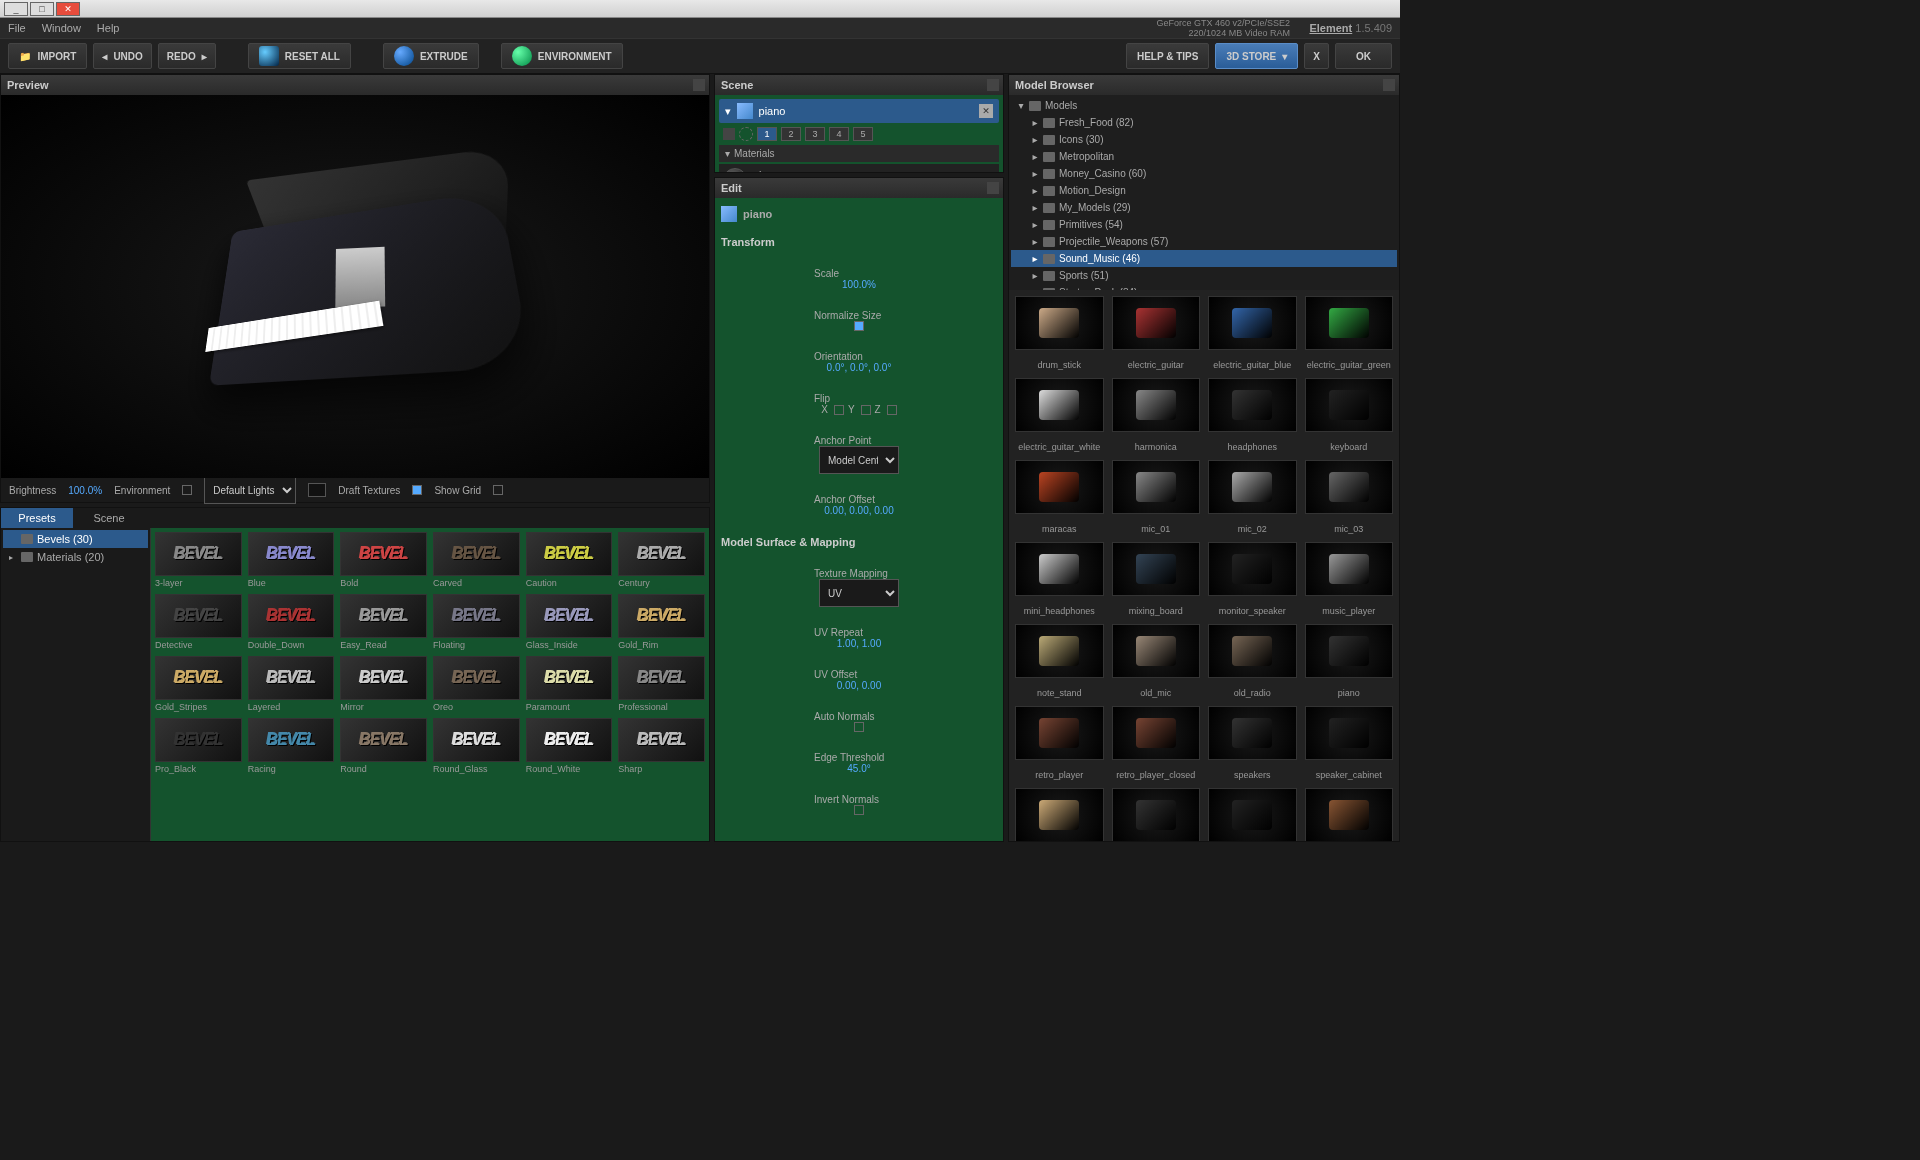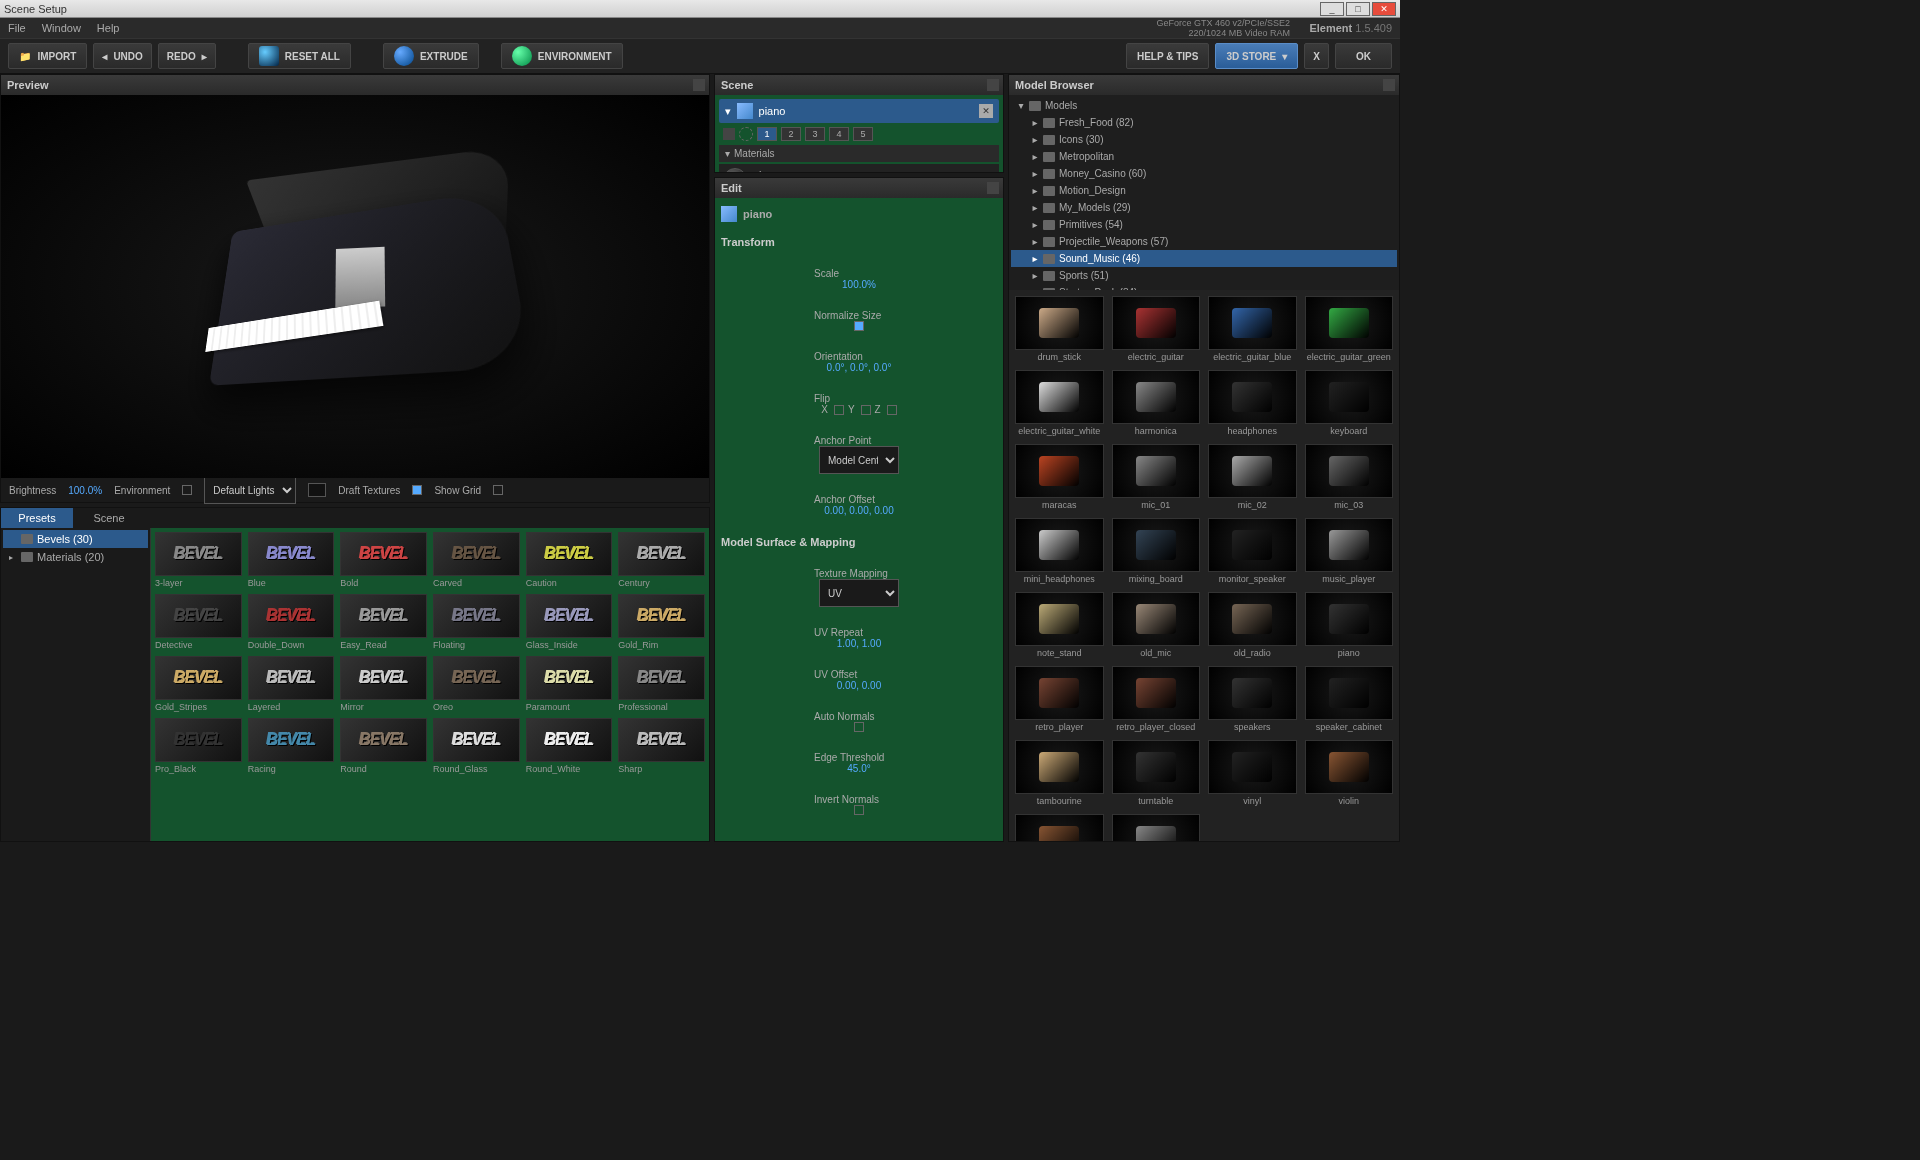--- a/index.html
+++ b/index.html
@@ -8,21 +8,21 @@
 .titlebar { height: 18px; background: linear-gradient(#e8e8e8, #d0d0d0); display: flex; align-items: center; padding: 0 4px; color: #333; border-bottom: 1px solid #888; }
 .titlebar-text { flex: 1; font-size: 11px; }
 .win-controls { display: flex; gap: 2px; }
 .win-btn { width: 24px; height: 14px; border: 1px solid #666; background: #ddd; cursor: pointer; font-size: 9px; text-align: center; line-height: 12px; }
 .win-btn.close { background: #e74c3c; color: #fff; }
 
 .menubar { height: 20px; background: #2a2a2a; display: flex; align-items: center; padding: 0 8px; gap: 16px; color: #aaa; position: relative; }
 .menubar span { cursor: pointer; }
 .gpu-info { position: absolute; right: 110px; text-align: right; font-size: 9px; color: #888; line-height: 10px; }
 .version { position: absolute; right: 8px; color: #777; }
-.version b { color: #aaa; }
+.version b { color: #aaa; text-decoration: underline; }
 
 .toolbar { height: 36px; background: #222; border-top: 1px solid #333; border-bottom: 1px solid #111; display: flex; align-items: center; padding: 0 8px; gap: 6px; }
 .tb-btn { height: 26px; background: linear-gradient(#3a3a3a, #2a2a2a); border: 1px solid #444; border-radius: 2px; color: #ccc; padding: 0 10px; display: flex; align-items: center; gap: 6px; cursor: pointer; font-size: 10px; font-weight: bold; }
 .tb-btn.sm { padding: 0 8px; }
 .tb-btn.primary { background: linear-gradient(#4a7db8, #2a5d98); border-color: #5a8dc8; }
 .tb-icon { width: 20px; height: 20px; border-radius: 50%; background: radial-gradient(circle at 30% 30%, #6af, #048); }
 .tb-icon.green { background: radial-gradient(circle at 30% 30%, #6fa, #084); }
 .tb-icon.reset { background: radial-gradient(circle at 30% 30%, #6cf, #024); border-radius: 3px; }
 .toolbar-spacer { flex: 1; }
 
@@ -97,31 +97,30 @@
 .mb-content { flex: 1; display: flex; flex-direction: column; min-height: 0; }
 .model-tree { height: 195px; overflow-y: auto; padding: 2px; background: #1e1e1e; }
 .model-tree-item { padding: 3px 6px 3px 20px; cursor: pointer; display: flex; align-items: center; gap: 4px; font-size: 10px; }
 .model-tree-item.selected { background: #2c5a8c; color: #fff; }
 .model-tree-item.root { padding-left: 6px; }
 .model-grid { flex: 1; overflow-y: auto; padding: 6px; background: #222; }
 .model-grid-inner { display: grid; grid-template-columns: repeat(4, 1fr); gap: 8px; }
 .model-item { cursor: pointer; }
 .model-thumb { width: 100%; height: 54px; background: radial-gradient(circle at 50% 50%, #1a1a1a, #000); display: flex; align-items: center; justify-content: center; border: 1px solid #333; }
 .model-icon { width: 40px; height: 30px; }
-.model-label { font-size: 9px; color: #999; margin-top: 2px; }
+.model-label { font-size: 9px; color: #999; margin-top: 10px; }
 
 ::-webkit-scrollbar { width: 10px; }
 ::-webkit-scrollbar-track { background: #1a1a1a; }
 ::-webkit-scrollbar-thumb { background: #444; }
 </style>
 </head>
 <body>
 
 <div class="titlebar">
-  <span class="titlebar-text">Scene Setup</span>
   <div class="win-controls">
     <div class="win-btn">_</div>
     <div class="win-btn">□</div>
     <div class="win-btn close">✕</div>
   </div>
 </div>
 
 <div class="menubar">
   <span>File</span>
   <span>Window</span>

